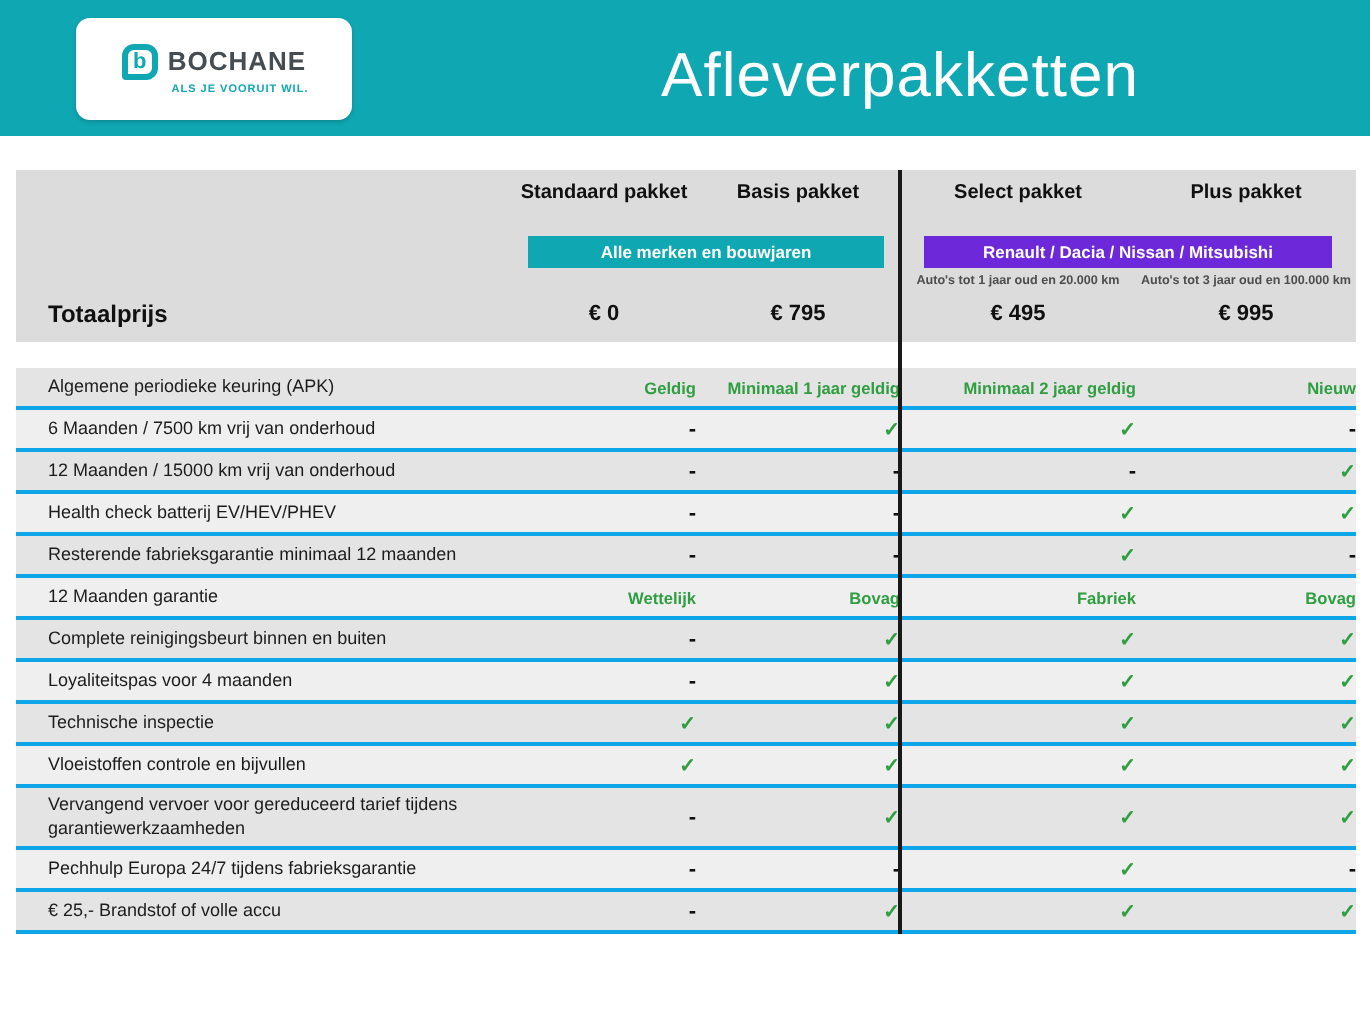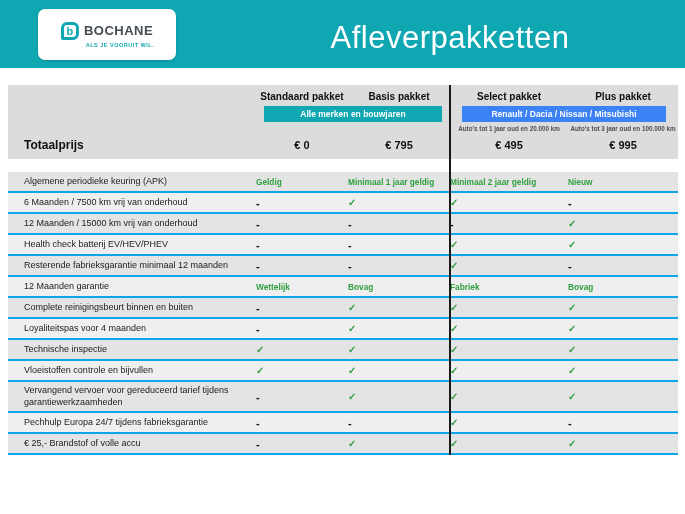--- a/index.html
+++ b/index.html
@@ -21,37 +21,37 @@
                 font-size:31px; font-weight:normal; color:#fff; letter-spacing:.5px; }
 
   
   .table-area { position:absolute; top:85px; left:0; width:685px; }
   .divider-v { position:absolute; left:449px; top:0; bottom:0; width:2px; background:#191919; z-index:3; }
 
   .tblw { margin-left:8px; width:670px; }
   .grid { display:grid; grid-template-columns:248px 92px 102px 118px 110px; align-items:center; }
 
   .band-top { background:#dcdcdc; padding:4px 0 5px; }
-  .col-h { font-size:10px; font-weight:bold; color:#101010; text-align:center; padding:2px 0 4px; }
+  .col-h { font-size:10px; font-weight:bold; color:#101010; text-align:center; padding:2px 0 16px; }
   .c2{grid-column:2} .c3{grid-column:3} .c4{grid-column:4} .c5{grid-column:5}
   .badge { font-size:8.5px; font-weight:bold; color:#fff; text-align:center; padding:3px 0; }
   .badge-teal { grid-column:2 / span 2; margin:0 8px; background:#0fa7b2; }
-  .badge-gray { grid-column:4 / span 2; margin:0 12px; background:#3b82f6; }
+  .badge-gray { grid-column:4 / span 2; margin:0 12px; background:#6d28d9; }
   .subnote { font-size:6.3px; font-weight:bold; color:#4d4d4d; text-align:center; padding:3px 0 1px; }
   .price-row { padding:5px 0 2px; }
   .price-label { font-size:12px; font-weight:bold; color:#101010; padding-left:16px; }
   .price { font-size:11px; font-weight:bold; color:#101010; text-align:center; }
 
   .gap-row { height:13px; background:#fff; }
 
   .feature-row { min-height:21px; border-bottom:2px solid #0ea5e9; }
   #rows .feature-row:nth-child(odd)  { background:#e4e4e4; }
   #rows .feature-row:nth-child(even) { background:#efefef; }
   .row-label { font-size:9px; color:#1c1c1c; line-height:1.3; padding:3px 8px 3px 16px; }
-  .cell { text-align:left; }
+  .cell { text-align:right; }
   .cell-check { color:#2f9e41; font-size:10px; font-weight:bold; }
   .cell-dash  { color:#101010; font-size:11px; font-weight:bold; }
   .cell-text  { color:#2f9e41; font-size:8.3px; font-weight:bold; }
 </style>
 </head>
 <body>
 
 <div class="page">
 
   <div class="topbar">

